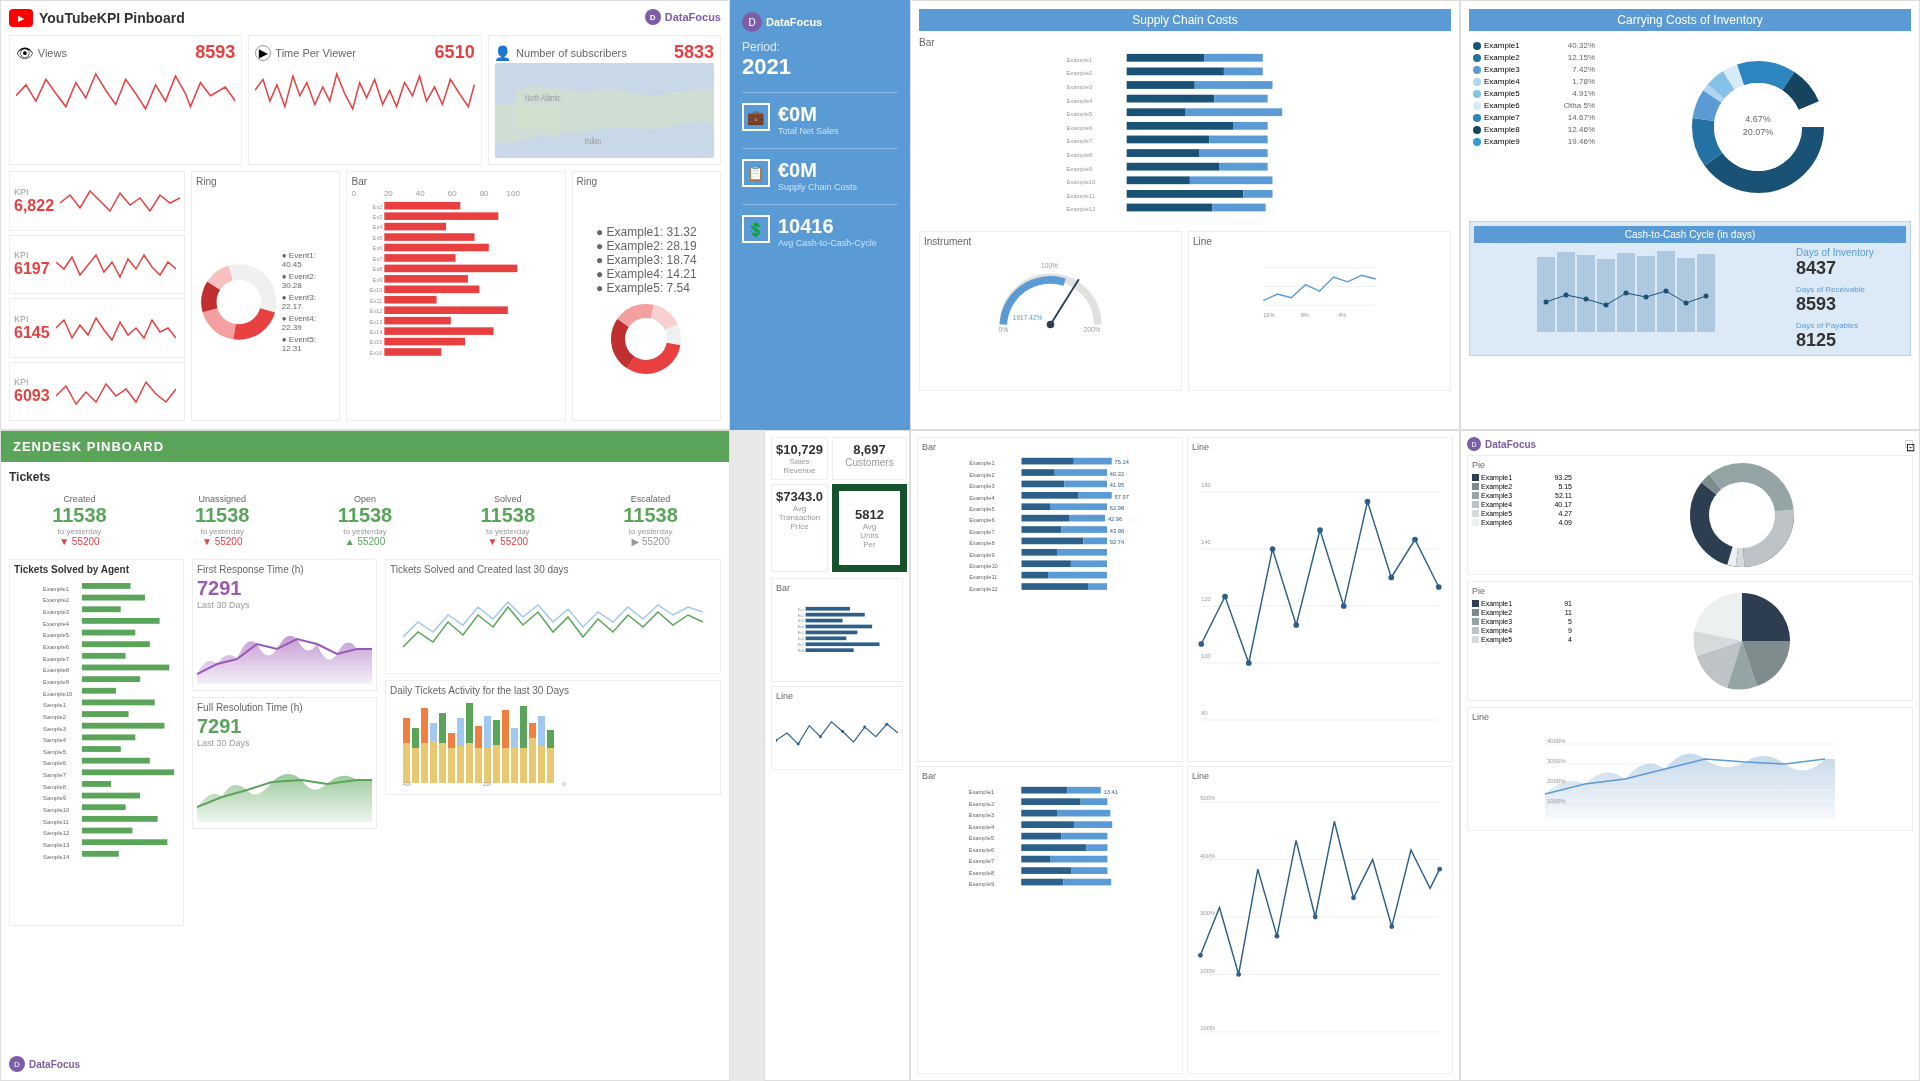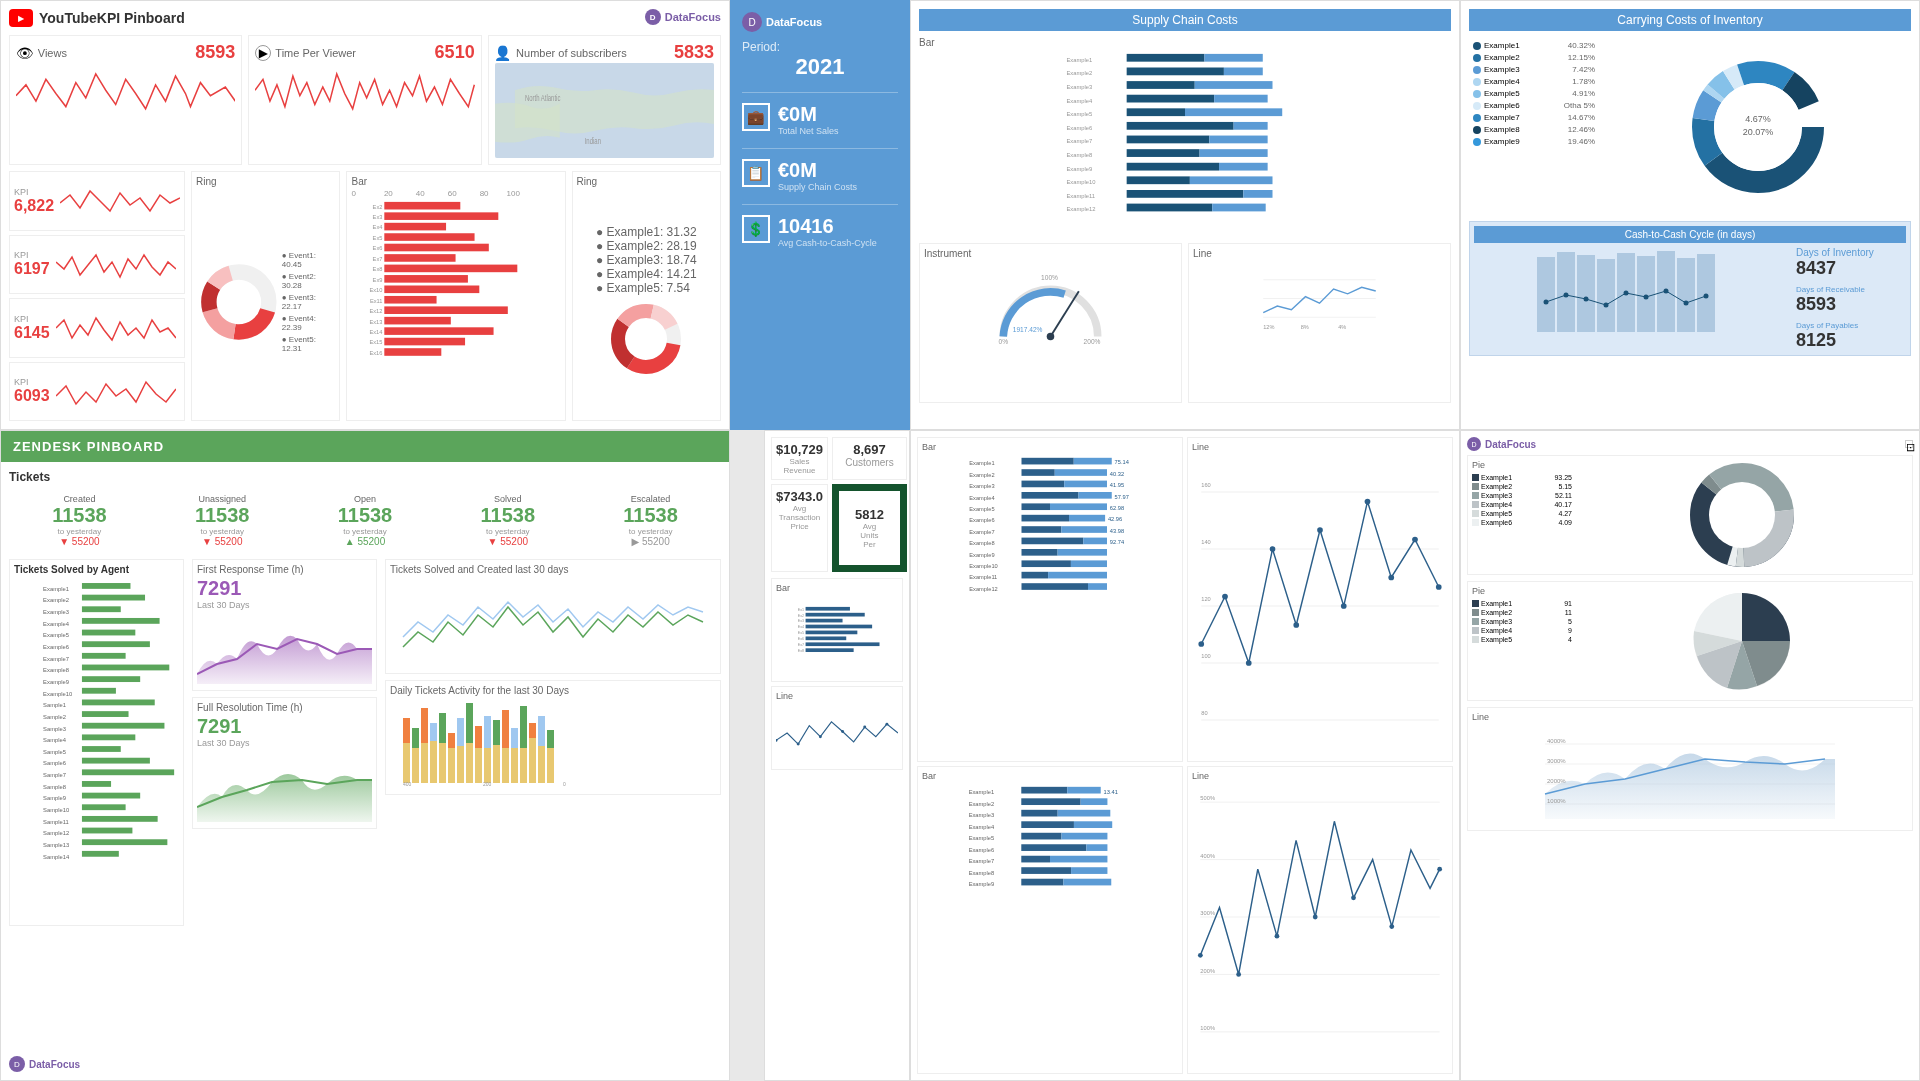--- a/index.html
+++ b/index.html
@@ -231,21 +231,21 @@
       </div>
     </div>
   </div>
 
   <div class="period-panel">
     <div style="display:flex;align-items:center;gap:4px;margin-bottom:8px;">
       <div style="width:20px;height:20px;background:#7b5ea7;border-radius:50%;display:flex;align-items:center;justify-content:center;color:white;font-size:10px;">D</div>
       <span style="font-size:11px;color:white;font-weight:bold;">DataFocus</span>
     </div>
     <div style="font-size:12px;color:rgba(255,255,255,0.8);">Period:</div>
-    <div style="font-size:22px;font-weight:bold;color:white;margin-bottom:12px;text-align:center;">2021</div>
+    <div style="font-size:22px;font-weight:bold;color:white;margin-bottom:12px;">2021</div>
     <div style="display:flex;align-items:flex-start;gap:8px;border-top:1px solid rgba(255,255,255,0.3);padding-top:10px;margin-bottom:12px;">
       <div style="width:28px;height:28px;border:2px solid white;display:flex;align-items:center;justify-content:center;font-size:14px;">💼</div>
       <div>
         <div style="font-size:20px;font-weight:bold;color:white;">€0M</div>
         <div style="font-size:9px;color:rgba(255,255,255,0.7);">Total Net Sales</div>
       </div>
     </div>
     <div style="display:flex;align-items:flex-start;gap:8px;border-top:1px solid rgba(255,255,255,0.3);padding-top:10px;margin-bottom:12px;">
       <div style="width:28px;height:28px;border:2px solid white;display:flex;align-items:center;justify-content:center;font-size:14px;">📋</div>
       <div>
@@ -303,21 +303,21 @@
           <rect x="175" y="116" width="50" height="8" fill="#5b9bd5"></rect>
           <rect x="80" y="130" width="65" height="8" fill="#1a5276"></rect>
           <rect x="145" y="130" width="85" height="8" fill="#5b9bd5"></rect>
           <rect x="80" y="144" width="120" height="8" fill="#1a5276"></rect>
           <rect x="200" y="144" width="30" height="8" fill="#5b9bd5"></rect>
           <rect x="80" y="158" width="88" height="8" fill="#1a5276"></rect>
           <rect x="168" y="158" width="55" height="8" fill="#5b9bd5"></rect>
         </svg>
       </div>
     </div>
-    <div style="display:flex;gap:6px;height:160px;margin-top:16px;">
+    <div style="display:flex;gap:6px;height:160px;margin-top:4px;">
       <div style="flex:1;border:1px solid #eee;padding:4px;">
         <div style="font-size:10px;color:#666;margin-bottom:2px;">Instrument</div>
         <svg viewBox="0 0 120 90" width="100%" height="85">
           <path d="M10,80 A50,50 0 0,1 110,80" fill="none" stroke="#e0e0e0" stroke-width="8"></path>
           <path d="M10,80 A50,50 0 0,1 75,35" fill="none" stroke="#5b9bd5" stroke-width="8"></path>
           <line x1="60" y1="80" x2="90" y2="32" stroke="#2c3e50" stroke-width="2"></line>
           <circle cx="60" cy="80" r="4" fill="#2c3e50"></circle>
           <text x="5" y="88" font-size="7" fill="#999">0%</text>
           <text x="50" y="20" font-size="7" fill="#999">100%</text>
           <text x="95" y="88" font-size="7" fill="#999">200%</text>

